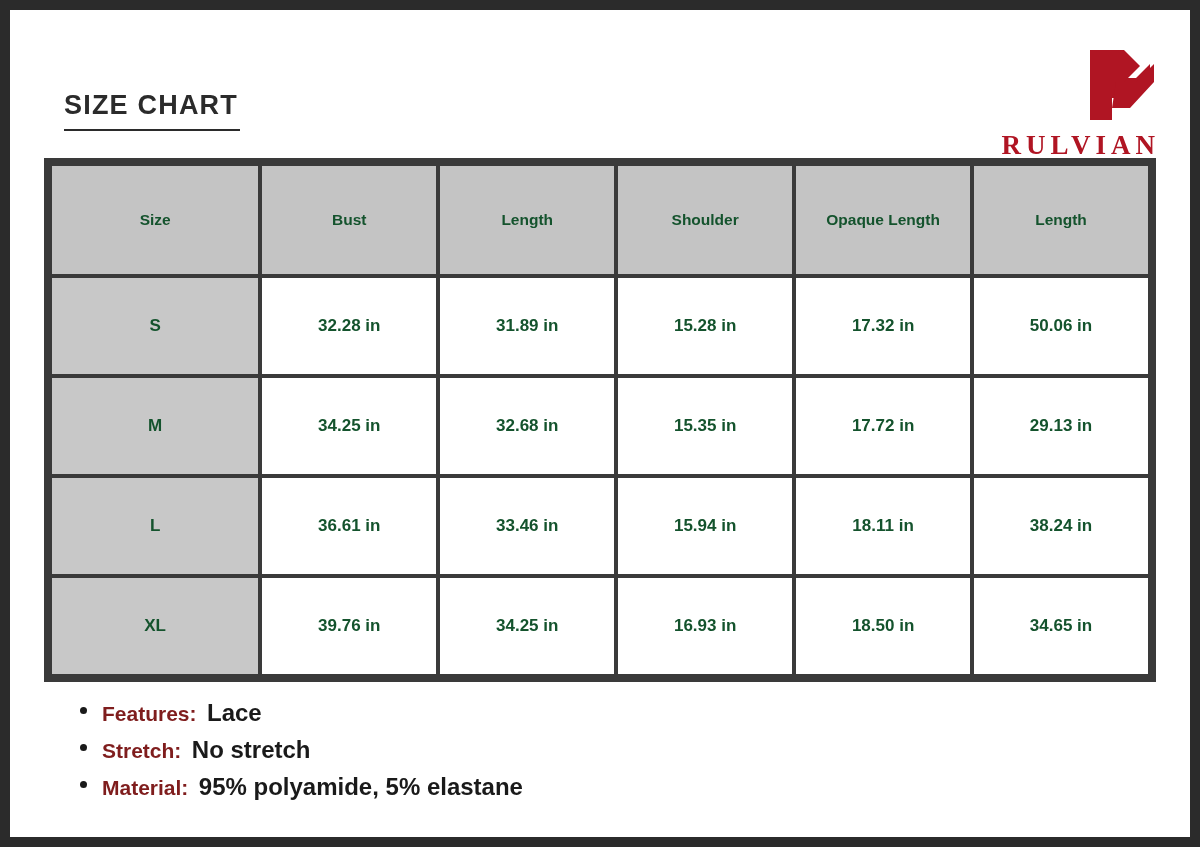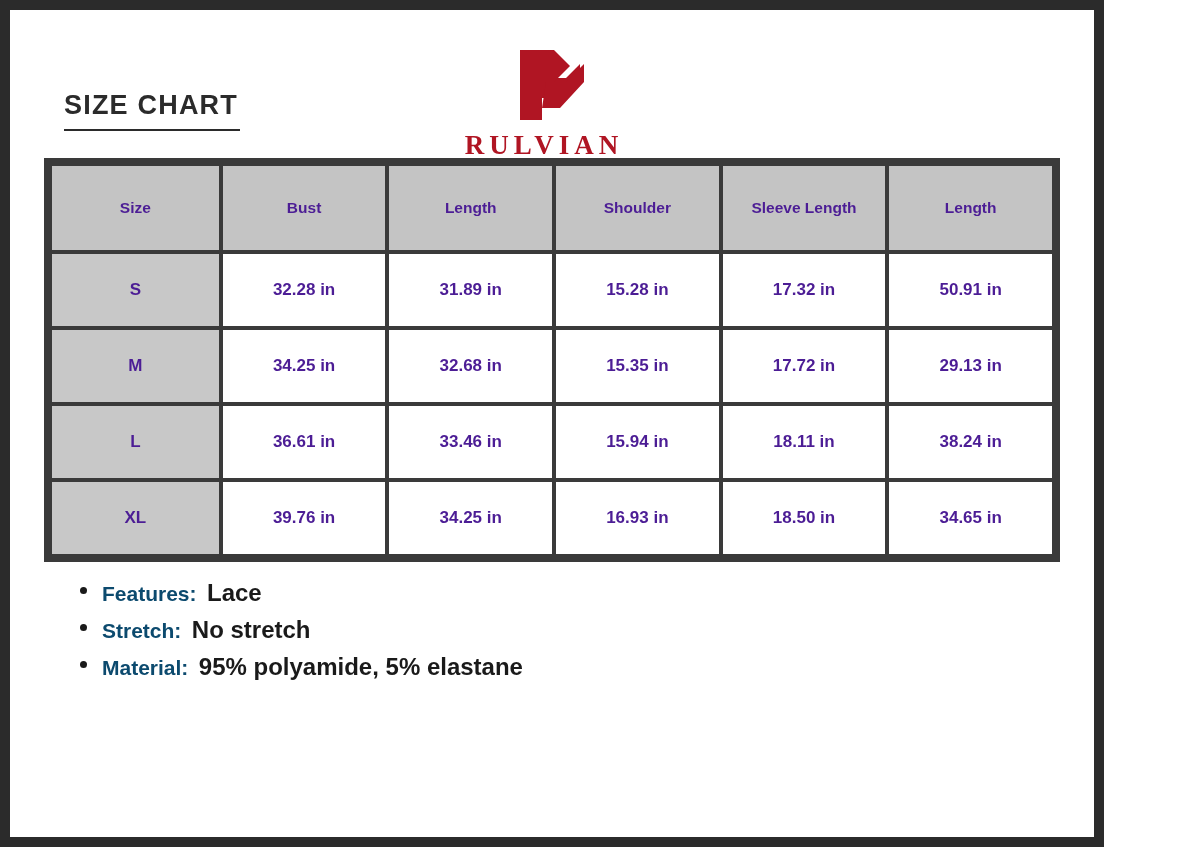--- a/index.html
+++ b/index.html
@@ -9,21 +9,21 @@
   }
   body {
     width: 1200px;
     height: 847px;
     font-family: "Liberation Sans", sans-serif;
     color: #1a1a1a;
     overflow: hidden;
   }
   .page {
     position: relative;
-    width: 1104px;
+    width: 1200px;
     height: 847px;
     box-sizing: border-box;
     border: 10px solid #2b2b2b;
     background: #ffffff;
   }
   .inner {
     position: relative;
     width: 100%;
     height: 100%;
     box-sizing: border-box;
@@ -50,25 +50,25 @@
   .title-rule {
     margin-top: 8px;
     width: 176px;
     height: 2px;
     background: #2b2b2b;
   }
 
   .brand {
     position: absolute;
     left: 0;
-    right: 16px;
+    right: 2px;
     top: 14px;
     display: flex;
     flex-direction: column;
-    align-items: center;
+    align-items: flex-end;
   }
   .brand-mark {
     width: 92px;
     height: 78px;
     display: block;
   }
   .brand-name {
     margin-top: 6px;
     font-size: 27px;
     font-weight: bold;
@@ -88,22 +88,22 @@
     border-spacing: 4px;
     background: #3a3a3a;
     table-layout: fixed;
   }
   table.size-table th,
   table.size-table td {
     background: #ffffff;
     text-align: center;
     font-size: 16px;
     font-weight: bold;
-    color: #4c1d95;
-    padding: 4px;
+    color: #14532d;
+    padding: 16px;
     height: 64px;
     vertical-align: middle;
   }
   table.size-table thead th {
     background: #c4c4c4;
     height: 76px;
     font-size: 15.5px;
   }
   table.size-table tbody td.size-cell {
     background: #c8c8c8;
@@ -130,21 +130,21 @@
     left: 0;
     top: 9px;
     width: 7px;
     height: 7px;
     background: #1a1a1a;
     border-radius: 50%;
   }
   .det-label {
     font-size: 21px;
     font-weight: bold;
-    color: #0c4a6e;
+    color: #7f1d1d;
   }
   .det-value {
     font-size: 24px;
     font-weight: bold;
     color: #1a1a1a;
     margin-left: 6px;
   }
 </style>
 </head>
 <body>
@@ -171,32 +171,32 @@
     </div>
 
     <div class="table-wrap">
       <table class="size-table">
         <thead>
           <tr>
             <th class="col-size">Size</th>
             <th>Bust</th>
             <th>Length</th>
             <th>Shoulder</th>
-            <th>Sleeve Length</th>
+            <th>Opaque Length</th>
             <th>Length</th>
           </tr>
         </thead>
         <tbody>
           <tr>
             <td class="size-cell">S</td>
             <td>32.28 in</td>
             <td>31.89 in</td>
             <td>15.28 in</td>
             <td>17.32 in</td>
-            <td>50.91 in</td>
+            <td>50.06 in</td>
           </tr>
           <tr>
             <td class="size-cell">M</td>
             <td>34.25 in</td>
             <td>32.68 in</td>
             <td>15.35 in</td>
             <td>17.72 in</td>
             <td>29.13 in</td>
           </tr>
           <tr>

